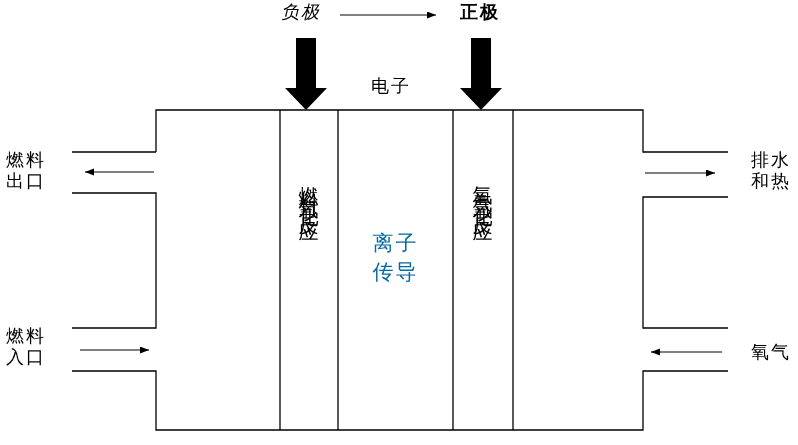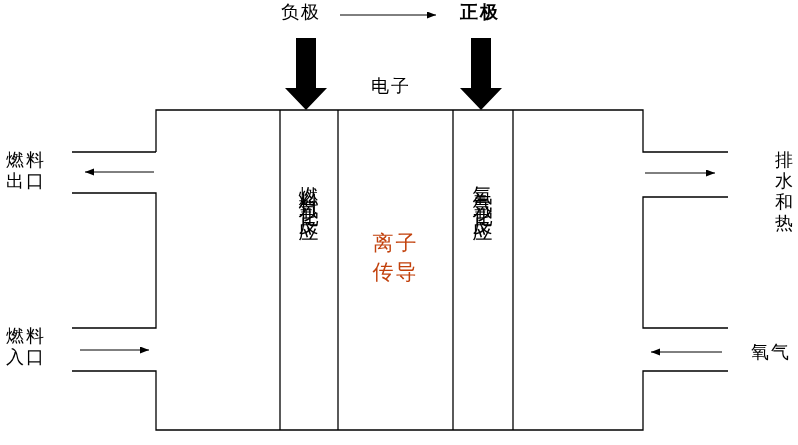--- a/index.html
+++ b/index.html
@@ -41,28 +41,28 @@
   .center-lbl {
     position: absolute;
     left: 338px;
     top: 228px;
     width: 115px;
     text-align: center;
     font-size: 21px;
     line-height: 29px;
     letter-spacing: 2px;
     white-space: pre-line;
-    color: #c2410c;
+    color: #0369a1;
   }
-  #neg-label   { left: 281px; top: 2px; }
+  #neg-label   { left: 281px; top: 2px; font-style: italic; }
   #pos-label   { left: 460px; top: 2px; font-weight: bold; }
   #elec-label  { left: 371px; top: 32px; margin-top: 44px; }
   #fuel-out-label  { left: 6px;   top: 150px; }
   #fuel-in-label   { left: 6px;   top: 326px; }
-  #water-heat-label{ left: 775px; top: 150px; }
+  #water-heat-label{ left: 751px; top: 150px; }
   #oxygen-label    { left: 751px; top: 342px; }
   #anode-label   { left: 297px; top: 170px; }
   #cathode-label { left: 471px; top: 170px; }
 </style>
 </head>
 <body>
 
 <div class="stage">
 
   <svg width="798" height="445" viewBox="0 0 798 445" fill="none" stroke="#000000">

